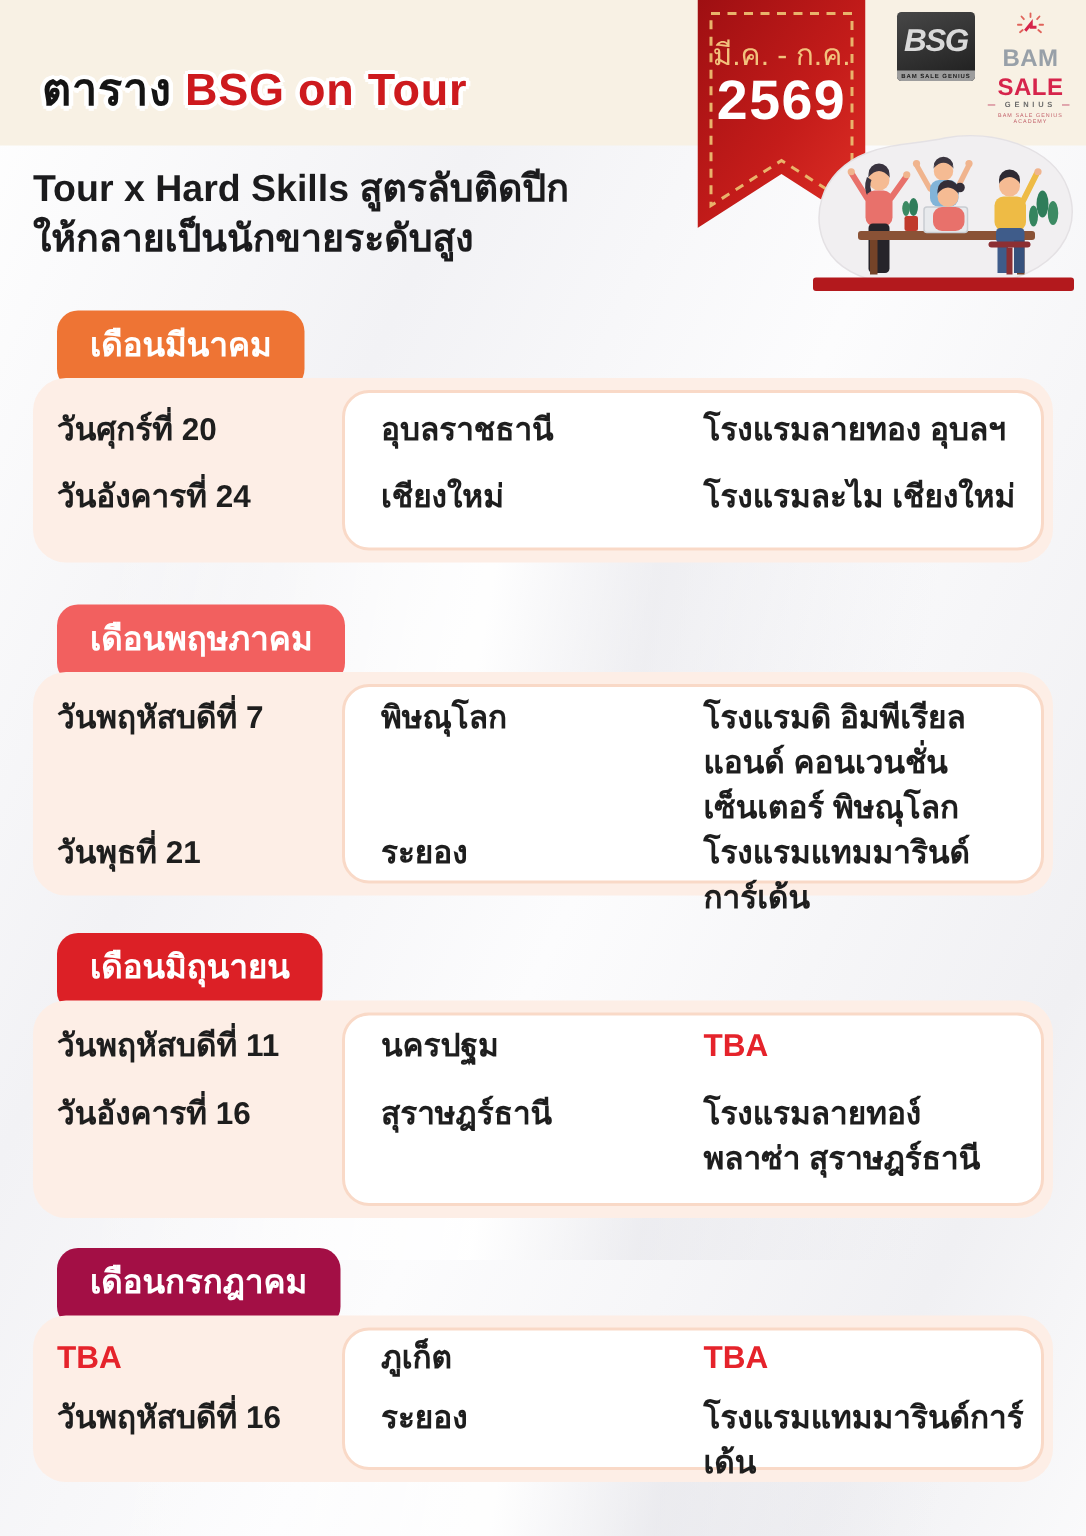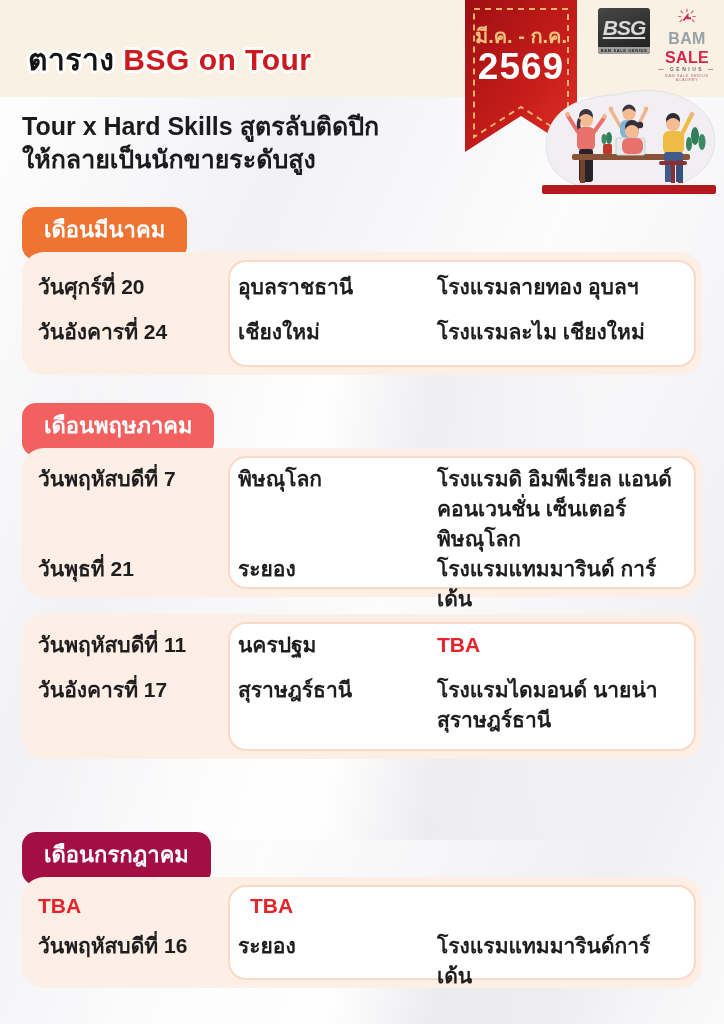--- a/index.html
+++ b/index.html
@@ -12,55 +12,55 @@
   
   .header-band{position:absolute;top:0;left:0;width:724px;height:97px;background:#f8f1e4;}
   .title{position:absolute;top:16px;left:28px;font-size:30px;font-weight:800;letter-spacing:.5px;white-space:nowrap;
     text-shadow:3px 0 0 #fff,-3px 0 0 #fff,0 3px 0 #fff,0 -3px 0 #fff,2px 2px 0 #fff,-2px -2px 0 #fff,2px -2px 0 #fff,-2px 2px 0 #fff;}
   .title .t-black{color:#141414;}
   .title .t-red{color:#cd1a1e;}
 
   
   .ribbon{position:absolute;left:465px;top:0;width:112px;height:152px;}
   .ribbon .txt{position:absolute;width:100%;text-align:center;}
-  .ribbon .l1{top:20px;font-size:20px;font-weight:700;color:#f2c27d;}
+  .ribbon .l1{top:20px;font-size:20px;font-weight:400;color:#f2c27d;}
   .ribbon .l2{top:46px;font-size:37px;font-weight:800;color:#ffffff;letter-spacing:1px;}
 
   
   .logos{position:absolute;top:8px;right:8px;display:flex;gap:8px;align-items:flex-start;}
   .bsg-logo{width:52px;height:46px;background:linear-gradient(160deg,#474747,#1e1e1e);border-radius:3px;
     display:flex;flex-direction:column;justify-content:flex-end;align-items:center;overflow:hidden;}
   .bsg-logo .bsg-txt{flex:1;display:flex;align-items:center;font-size:21px;font-weight:800;font-style:italic;
-    color:#d9d9d9;letter-spacing:-1px;text-decoration:underline;}
+    color:#d9d9d9;letter-spacing:-1px;}
   .bsg-logo .bsg-sub{width:100%;background:#9d9d9d;color:#1c1c1c;font-size:4px;letter-spacing:.6px;
     text-align:center;padding:1px 0;font-weight:700;}
   .bam-logo{width:58px;text-align:center;line-height:1.15;}
   .bam-logo .bamsale{font-size:16px;font-weight:800;letter-spacing:.3px;}
   .bam-logo .bam{color:#98a0a8;} .bam-logo .sale{color:#d6244b;}
   .bam-logo .genius{font-size:5px;letter-spacing:2.5px;color:#6b6b6b;font-weight:700;}
   .bam-logo .dash{color:#b35;}
   .bam-logo .academy{font-size:3.6px;letter-spacing:.7px;color:#c2606a;margin-top:1px;}
 
   
   .subtitle{position:absolute;left:22px;top:110px;font-size:25px;color:#1b1b1d;line-height:33px;}
   .subtitle .sb{font-weight:800;}
   .subtitle .sr{font-weight:600;}
 
   
   .illus{position:absolute;right:0;top:86px;width:192px;height:112px;}
 
   
   .month-sec{position:absolute;left:22px;width:680px;}
-  .tab{position:relative;display:inline-block;height:53px;line-height:45px;
+  .tab{position:relative;display:inline-block;margin-left:16px;height:53px;line-height:45px;
     padding:0 22px;border-radius:14px;color:#fff;font-size:22px;font-weight:800;z-index:0;}
   .card{position:relative;margin-top:-8px;background:#fdeee6;border-radius:22px;z-index:1;}
   .whitebox{position:absolute;left:206px;top:8px;right:6px;bottom:8px;background:#ffffff;
     border:2px solid #f9d9c7;border-radius:18px;}
   .rows{position:relative;}
-  .row{position:relative;display:grid;grid-template-columns:206px 187px 1fr;align-items:start;}
+  .row{position:relative;display:grid;grid-template-columns:206px 187px 1fr;align-items:start;gap:16px;}
   .row .cell{font-size:21px;font-weight:700;color:#1e1e1e;line-height:30px;}
   .cell.date{padding-left:16px;}
   .cell.city{padding-left:10px;}
   .cell.venue{padding-left:22px;padding-right:18px;}
   .red{color:#e5232b !important;}
   .rh45{min-height:45px;} .rh72{min-height:72px;} .rh40{min-height:40px;}
   .pt20{padding-top:20px;} .pt16{padding-top:16px;} .pt14{padding-top:14px;}
 </style>
 </head>
 <body>
@@ -222,46 +222,50 @@
         <div class="row rh45">
           <div class="cell date">วันพุธที่ 21</div>
           <div class="cell city">ระยอง</div>
           <div class="cell venue">โรงแรมแทมมารินด์ การ์เด้น</div>
         </div>
       </div>
     </div>
   </section>
 
   <section class="month-sec" style="top:622px">
+    <div class="tab" style="background: rgb(220, 32, 38);">
+      <span>เดือนมิถุนายน</span>
+    </div>
     <div class="card" style="height:145px">
       <div class="whitebox"></div>
       <div class="rows">
         <div class="row rh45 pt16">
           <div class="cell date">วันพฤหัสบดีที่ 11</div>
           <div class="cell city">นครปฐม</div>
           <div class="cell venue red">TBA</div>
         </div>
         <div class="row rh72">
-          <div class="cell date">วันอังคารที่ 17</div>
+          <div class="cell date">วันอังคารที่ 16</div>
           <div class="cell city">สุราษฎร์ธานี</div>
-          <div class="cell venue">โรงแรมไดมอนด์ นายน่า สุราษฎร์ธานี</div>
+          <div class="cell venue">โรงแรมลายทอง์ พลาซ่า สุราษฎร์ธานี</div>
         </div>
       </div>
     </div>
   </section>
 
   <section class="month-sec" style="top:832px">
     <div class="tab" style="background: rgb(163, 15, 69);">
       <span>เดือนกรกฎาคม</span>
     </div>
     <div class="card" style="height:111px">
       <div class="whitebox"></div>
       <div class="rows">
         <div class="row rh40 pt14">
           <div class="cell date red">TBA</div>
+          <div class="cell city">ภูเก็ต</div>
           <div class="cell venue red">TBA</div>
         </div>
         <div class="row rh40">
           <div class="cell date">วันพฤหัสบดีที่ 16</div>
           <div class="cell city">ระยอง</div>
           <div class="cell venue">โรงแรมแทมมารินด์การ์เด้น</div>
         </div>
       </div>
     </div>
   </section>

